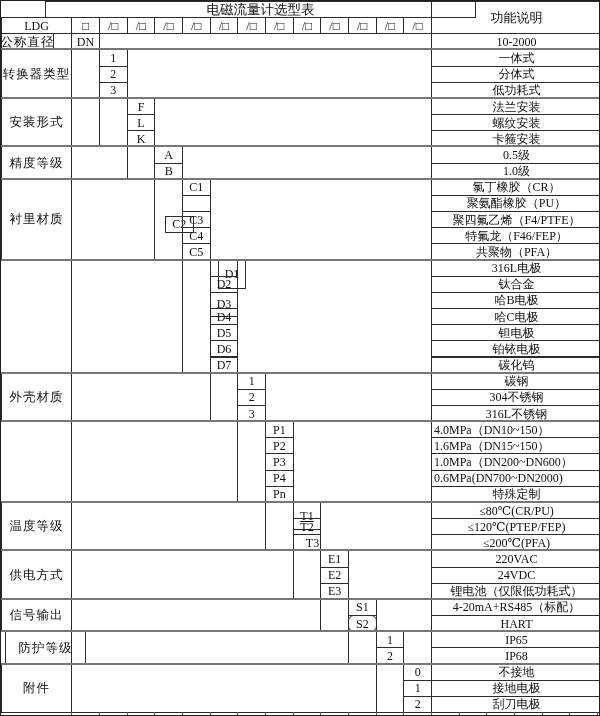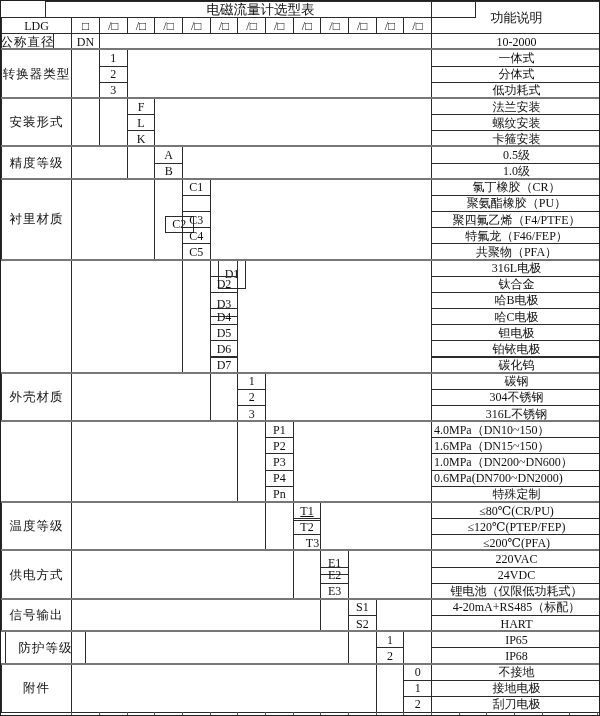--- a/index.html
+++ b/index.html
@@ -124,43 +124,43 @@
     <div class="cell" style="left: 264px; top: 452.455px; width: 28.6667px; height: 17.1591px;">P3</div>
     <div class="cell left" style="left: 430px; top: 452.455px; width: 171px; height: 17.1591px;">1.0MPa（DN200~DN600）</div>
     <div class="cell" style="left: 264px; top: 468.614px; width: 28.6667px; height: 17.1591px;">P4</div>
     <div class="cell left" style="left: 430px; top: 468.614px; width: 171px; height: 17.1591px;">0.6MPa(DN700~DN2000)</div>
     <div class="cell" style="left: 264px; top: 484.773px; width: 28.6667px; height: 17.1591px;">Pn</div>
     <div class="cell" style="left: 430px; top: 484.773px; width: 171px; height: 17.1591px;">特殊定制</div>
     <div class="cell glabel" style="left: 0px; top: 500.932px; width: 71px; height: 49.4773px;">温度等级</div>
     <div class="cell" style="left: 70px; top: 500.932px; width: 195px; height: 49.4773px;"></div>
     <div class="cell" style="left: 264px; top: 500.932px; width: 28.6667px; height: 49.4773px;"></div>
     <div class="cell" style="left: 319.333px; top: 500.932px; width: 111.667px; height: 49.4773px;"></div>
-    <div class="cell" style="left: 291.667px; top: 500.932px; width: 28.6667px; height: 19px; text-decoration: underline;">T1</div>
+    <div class="cell" style="left: 291.667px; top: 500.932px; width: 28.6667px; height: 28px; text-decoration: underline;">T1</div>
     <div class="cell" style="left: 430px; top: 500.932px; width: 171px; height: 17.1591px;">≤80℃(CR/PU)</div>
     <div class="cell" style="left: 291.667px; top: 517.091px; width: 28.6667px; height: 17.1591px;">T2</div>
     <div class="cell" style="left: 430px; top: 517.091px; width: 171px; height: 17.1591px;">≤120℃(PTEP/FEP)</div>
     <div class="cell" style="left: 291.667px; top: 533.25px; width: 28.6667px; height: 17.1591px; padding-left: 11px;">T3</div>
     <div class="cell" style="left: 430px; top: 533.25px; width: 171px; height: 17.1591px;">≤200℃(PFA)</div>
     <div class="cell glabel" style="left: 0px; top: 549.409px; width: 71px; height: 49.4773px;">供电方式</div>
     <div class="cell" style="left: 70px; top: 549.409px; width: 222.667px; height: 49.4773px;"></div>
     <div class="cell" style="left: 291.667px; top: 549.409px; width: 28.6667px; height: 49.4773px;"></div>
     <div class="cell" style="left: 347px; top: 549.409px; width: 84px; height: 49.4773px;"></div>
-    <div class="cell" style="left: 319.333px; top: 549.409px; width: 28.6667px; height: 25px; text-align: center;">E1</div>
+    <div class="cell" style="left: 319.333px; top: 549.409px; width: 28.6667px; height: 18px; text-align: center;">E1</div>
     <div class="cell" style="left: 430px; top: 549.409px; width: 171px; height: 17.1591px;">220VAC</div>
     <div class="cell" style="left: 319.333px; top: 565.568px; width: 28.6667px; height: 17.1591px;">E2</div>
     <div class="cell" style="left: 430px; top: 565.568px; width: 171px; height: 17.1591px;">24VDC</div>
     <div class="cell" style="left: 319.333px; top: 581.727px; width: 28.6667px; height: 17.1591px;">E3</div>
     <div class="cell" style="left: 430px; top: 581.727px; width: 171px; height: 17.1591px;">锂电池（仅限低功耗式）</div>
     <div class="cell glabel" style="left: 0px; top: 597.886px; width: 71px; height: 33.3182px;">信号输出</div>
     <div class="cell" style="left: 70px; top: 597.886px; width: 250.333px; height: 33.3182px;"></div>
     <div class="cell" style="left: 319.333px; top: 597.886px; width: 28.6667px; height: 33.3182px;"></div>
     <div class="cell" style="left: 374.667px; top: 597.886px; width: 56.3333px; height: 33.3182px;"></div>
     <div class="cell" style="left: 347px; top: 597.886px; width: 28.6667px; height: 17.1591px;">S1</div>
     <div class="cell" style="left: 430px; top: 597.886px; width: 171px; height: 17.1591px;">4-20mA+RS485（标配）</div>
-    <div class="cell" style="left: 347px; top: 614.045px; width: 28.6667px; height: 17.1591px;">S2</div>
+    <div class="cell" style="left: 347px; top: 614.045px; width: 28.6667px; height: 17.1591px; border-radius: 6px;">S2</div>
     <div class="cell" style="left: 430px; top: 614.045px; width: 171px; height: 17.1591px;">HART</div>
     <div class="cell glabel" style="left: 4px; top: 630.205px; width: 81px; height: 33.3182px;">防护等级</div>
     <div class="cell" style="left: 70px; top: 630.205px; width: 278px; height: 33.3182px;"></div>
     <div class="cell" style="left: 347px; top: 630.205px; width: 28.6667px; height: 33.3182px;"></div>
     <div class="cell" style="left: 402.333px; top: 630.205px; width: 28.6667px; height: 33.3182px;"></div>
     <div class="cell" style="left: 374.667px; top: 630.205px; width: 28.6667px; height: 17.1591px;">1</div>
     <div class="cell" style="left: 430px; top: 630.205px; width: 171px; height: 17.1591px;">IP65</div>
     <div class="cell" style="left: 374.667px; top: 646.364px; width: 28.6667px; height: 17.1591px;">2</div>
     <div class="cell" style="left: 430px; top: 646.364px; width: 171px; height: 17.1591px;">IP68</div>
     <div class="cell glabel" style="left: 0px; top: 662.523px; width: 71px; height: 49.4773px;">附件</div>

